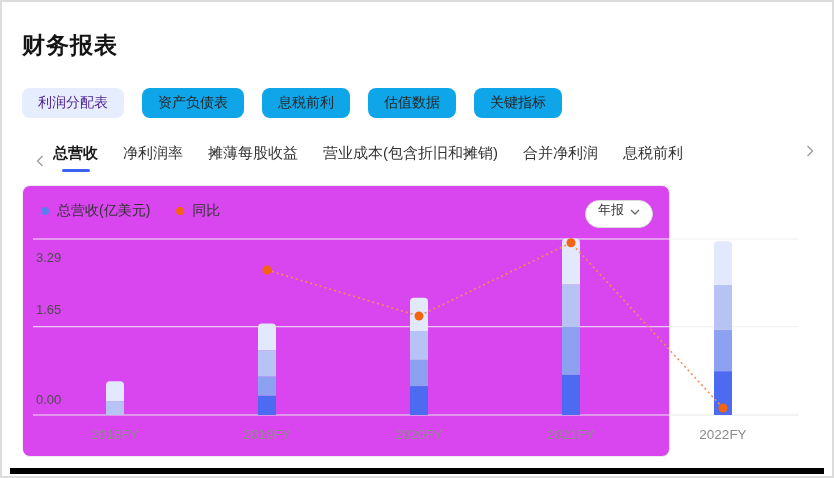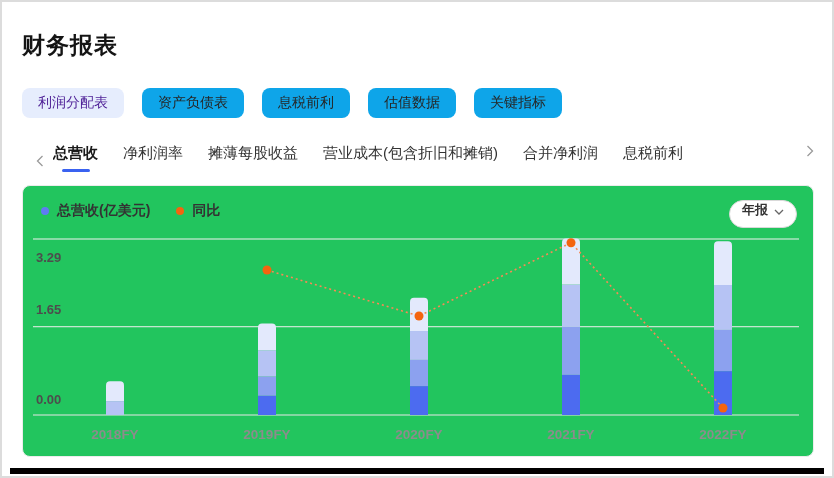--- a/index.html
+++ b/index.html
@@ -17,22 +17,22 @@
   .tab.active { background:#e6edfd; color:#4c1d95; }
   .metric-nav { position:absolute; left:29px; top:140px; width:794px; height:30px; display:flex; align-items:flex-end; }
   .nav-chevron { width:18px; height:20px; display:flex; align-items:center; justify-content:center; color:#9a9a9a; cursor:pointer; flex:0 0 auto; }
   .metric-items { display:flex; gap:25px; overflow:hidden; margin-left:4px; width:738px; }
   .metric-item { font-size:15px; color:#333; cursor:pointer; white-space:nowrap; text-align:center; }
   .metric-item .lbl { display:block; padding-bottom:6px; }
   .metric-item.active .lbl { font-weight:700; color:#1a1a1a; }
   .metric-item .underline { display:none; width:28px; height:3px; border-radius:2px; background:#3a62f0; margin:0 auto; }
   .metric-item.active .underline { display:block; }
   .nav-chevron.right { position:absolute; right:6px; top:0; background:#fff; }
-  .chart-card { position:absolute; left:20px; top:183px; width:792px; height:272px;
-                border:1px solid #ececec; border-radius:8px; background:#22c55e;font-weight:bold; }
+  .chart-card { position:absolute; left:20px; top:183px; width:648px; height:272px;
+                border:1px solid #ececec; border-radius:8px; background:#d946ef; }
   .legend { position:absolute; left:18px; top:16px; display:flex; gap:26px; align-items:center; }
   .legend-item { display:flex; align-items:center; gap:8px; cursor:pointer; }
   .legend-dot { width:8px; height:8px; border-radius:50%; }
   .legend-label { font-size:14px; color:#333; }
   .period-pill { position:absolute; right:16px; top:14px; height:28px; display:flex; gap:6px;
                  padding:0 12px; border:1px solid #d9d9d9; border-radius:15px; cursor:pointer; background:#fff; }
   .period-label { font-size:13px; color:#333; }
   #chart { position:absolute; left:0; top:36px; }
   .bottom-bar { position:absolute; left:8px; right:8px; bottom:2px; height:6px; background:#000; }
 </style>

